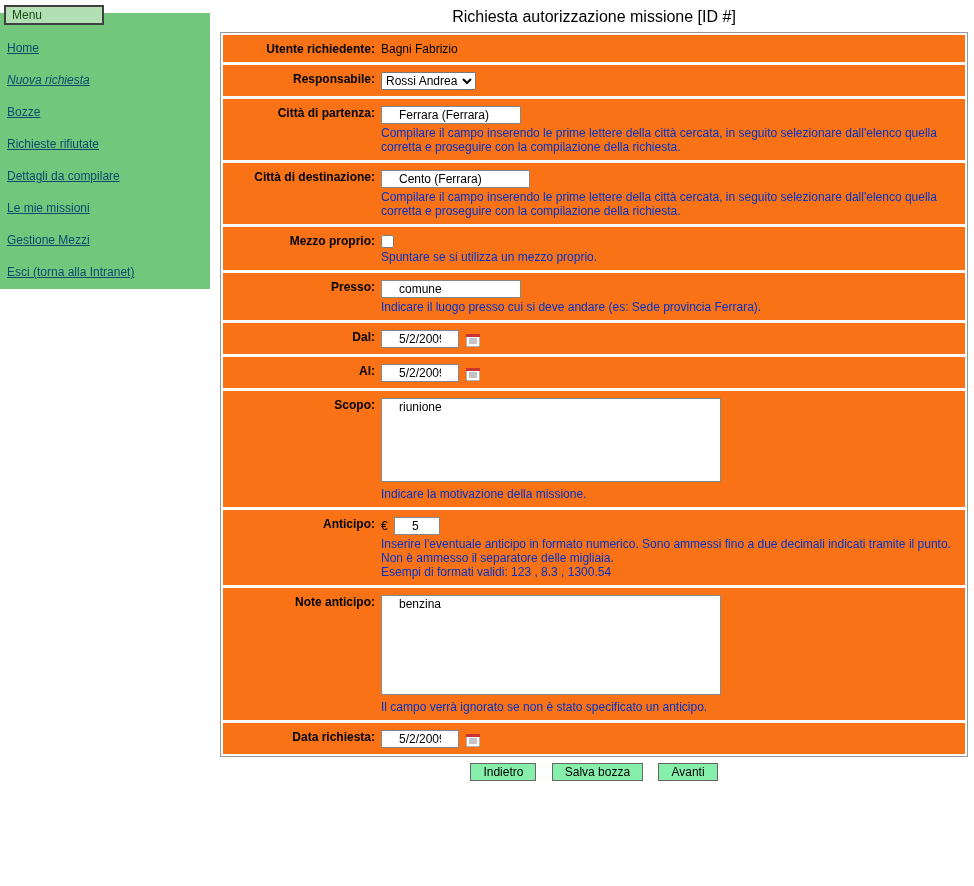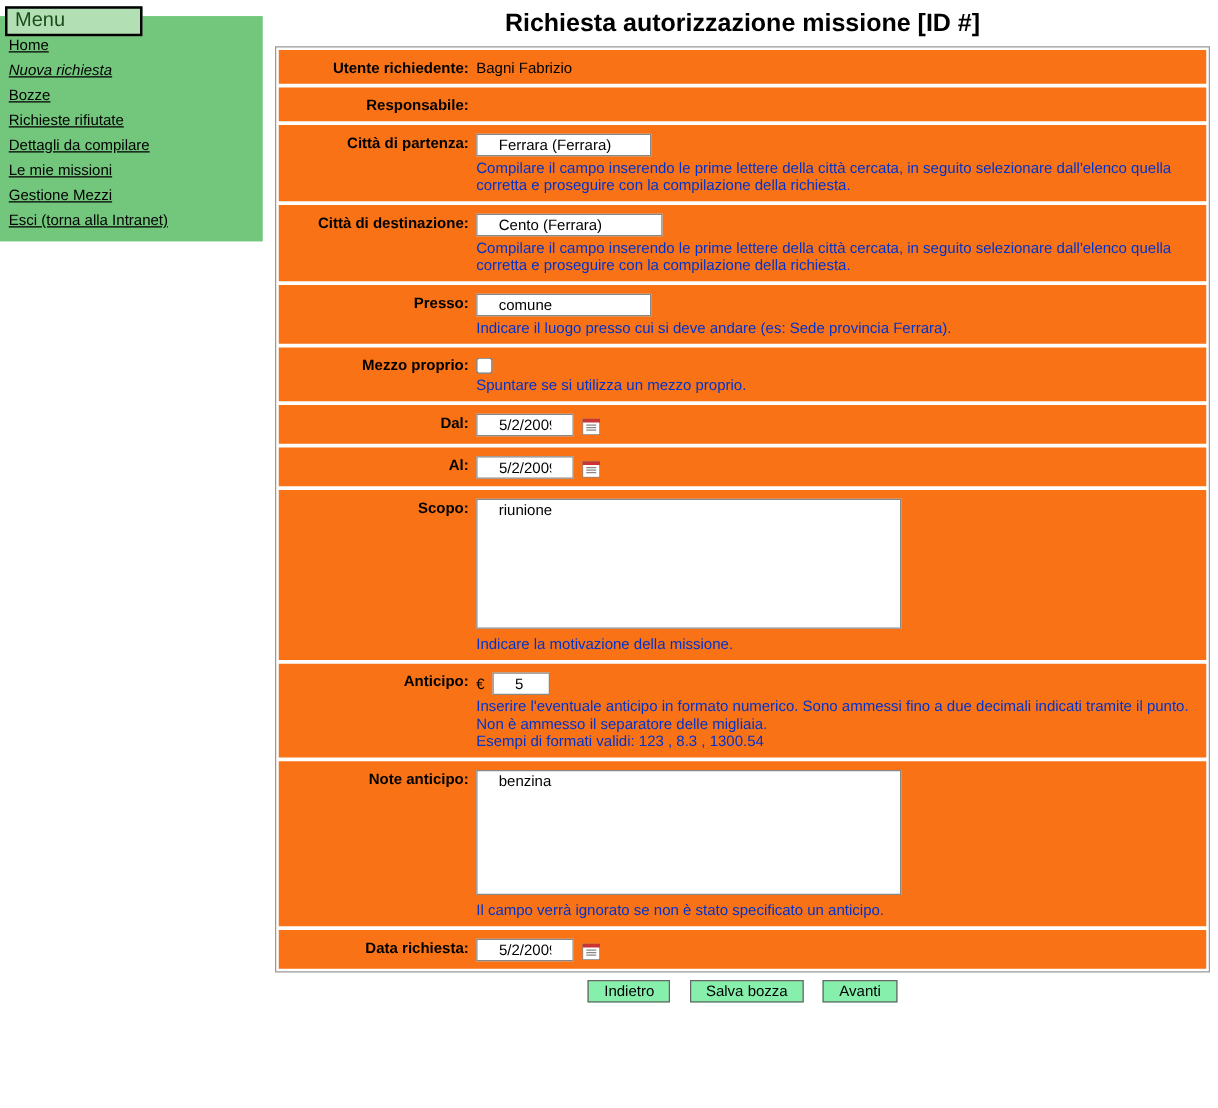--- a/index.html
+++ b/index.html
@@ -17,43 +17,44 @@
     top: 13px;
     width: 210px;
     background: #73c77c;
     border: 1px solid #73c77c;
     padding: 12px 6px 6px 6px;
   }
   .sidebar-header {
     position: absolute;
     left: 3px;
     top: -9px;
-    border: 2px solid #000000;
+    border: 2px solid #404040;
     background: #b2e0b4;
     color: #1b4d1b;
     padding: 1px 60px 1px 6px;
-    font-size: 16px;
+    font-size: 12px;
   }
   .sidebar a {
     display: block;
-    color: #000000;
+    color: #0c4a6e;
     text-decoration: underline;
     line-height: 20px;
+    margin-top: 12px;
   }
   .sidebar a.current {
     font-style: italic;
   }
   
   .main {
     margin-left: 220px;
     padding-right: 6px;
   }
   h1.page-title {
-    font-size: 20px;
-    font-weight: bold;
+    font-size: 16px;
+    font-weight: normal;
     text-align: center;
     padding: 8px 0 6px 0;
   }
   .form-box {
     border: 1px solid #999;
     padding: 2px;
   }
   .field {
     background: #f97316;
     margin-bottom: 3px;
@@ -139,51 +140,56 @@
 
   <div class="form-box">
 
     <div class="field">
       <div class="label">Utente richiedente:</div>
       <div class="value">Bagni Fabrizio</div>
     </div>
 
     <div class="field">
       <div class="label">Responsabile:</div>
+      <div class="value">
+        <select>
+          <option>Rossi Andrea</option>
+        </select>
+      </div>
     </div>
 
     <div class="field">
       <div class="label">Città di partenza:</div>
       <div class="value">
         <input type="text" style="width: 140px;" value="Ferrara (Ferrara)">
         <div class="hint">Compilare il campo inserendo le prime lettere della città cercata, in seguito selezionare dall'elenco quella corretta e proseguire con la compilazione della richiesta.</div>
       </div>
     </div>
 
     <div class="field">
       <div class="label">Città di destinazione:</div>
       <div class="value">
         <input type="text" style="width: 149px;" value="Cento (Ferrara)">
         <div class="hint">Compilare il campo inserendo le prime lettere della città cercata, in seguito selezionare dall'elenco quella corretta e proseguire con la compilazione della richiesta.</div>
       </div>
     </div>
 
     <div class="field">
+      <div class="label">Mezzo proprio:</div>
+      <div class="value">
+        <input type="checkbox" style="">
+        <div class="hint">Spuntare se si utilizza un mezzo proprio.</div>
+      </div>
+    </div>
+
+    <div class="field">
       <div class="label">Presso:</div>
       <div class="value">
         <input type="text" style="width: 140px;" value="comune">
         <div class="hint">Indicare il luogo presso cui si deve andare (es: Sede provincia Ferrara).</div>
-      </div>
-    </div>
-
-    <div class="field">
-      <div class="label">Mezzo proprio:</div>
-      <div class="value">
-        <input type="checkbox" style="">
-        <div class="hint">Spuntare se si utilizza un mezzo proprio.</div>
       </div>
     </div>
 
     <div class="field">
       <div class="label">Dal:</div>
       <div class="value">
         <input type="text" style="width: 78px;" value="5/2/2009">
         <span class="cal-icon">
           <svg width="14" height="13">
               <rect x="0" y="0" width="14" height="13" fill="#fff" stroke="#666"></rect>
@@ -208,21 +214,21 @@
               <line x1="3" y1="7" x2="11" y2="7" stroke="#888"></line>
               <line x1="3" y1="9" x2="11" y2="9" stroke="#888"></line>
             </svg>
         </span>
       </div>
     </div>
 
     <div class="field">
       <div class="label">Scopo:</div>
       <div class="value">
-        <textarea style="width: 340px; height: 104px;">riunione</textarea>
+        <textarea style="width: 340px; height: 84px;">riunione</textarea>
         <div class="hint">Indicare la motivazione della missione.</div>
       </div>
     </div>
 
     <div class="field">
       <div class="label">Anticipo:</div>
       <div class="value">
         <span class="euro">€</span>
         <input type="text" style="width: 46px;" value="5">
         <div class="hint" style="white-space:pre-line">Inserire l'eventuale anticipo in formato numerico. Sono ammessi fino a due decimali indicati tramite il punto. Non è ammesso il separatore delle migliaia.

